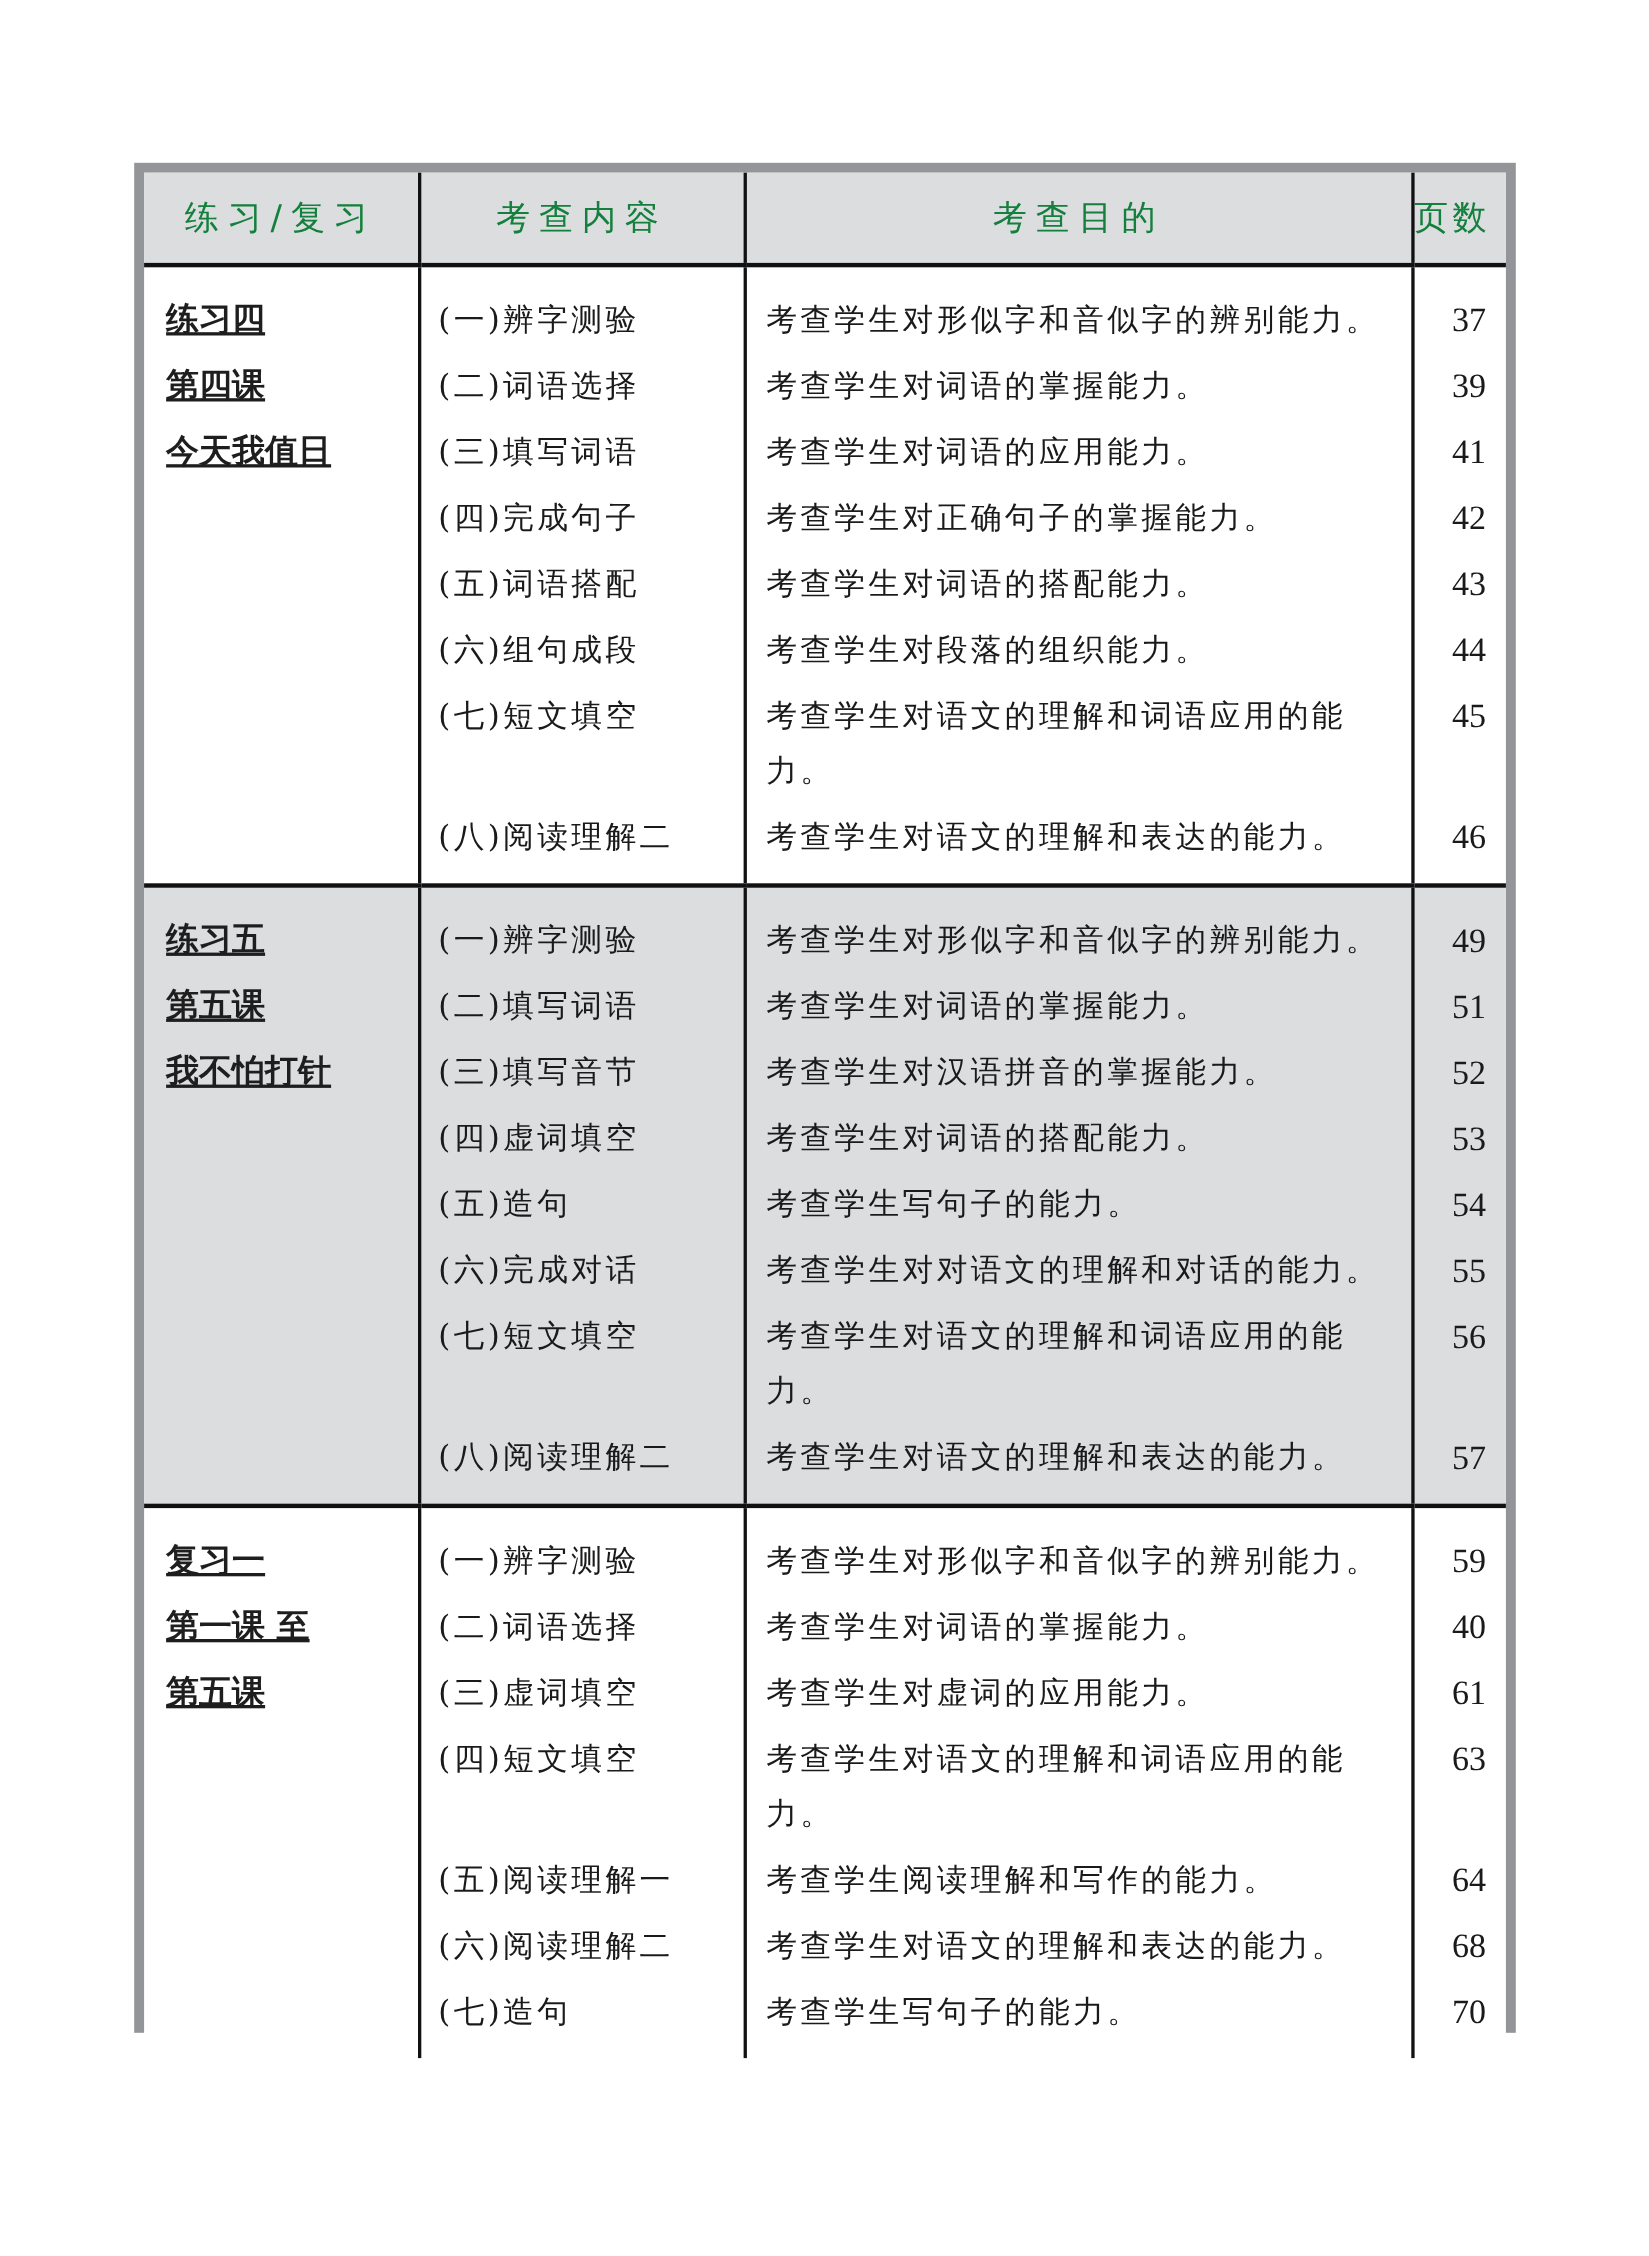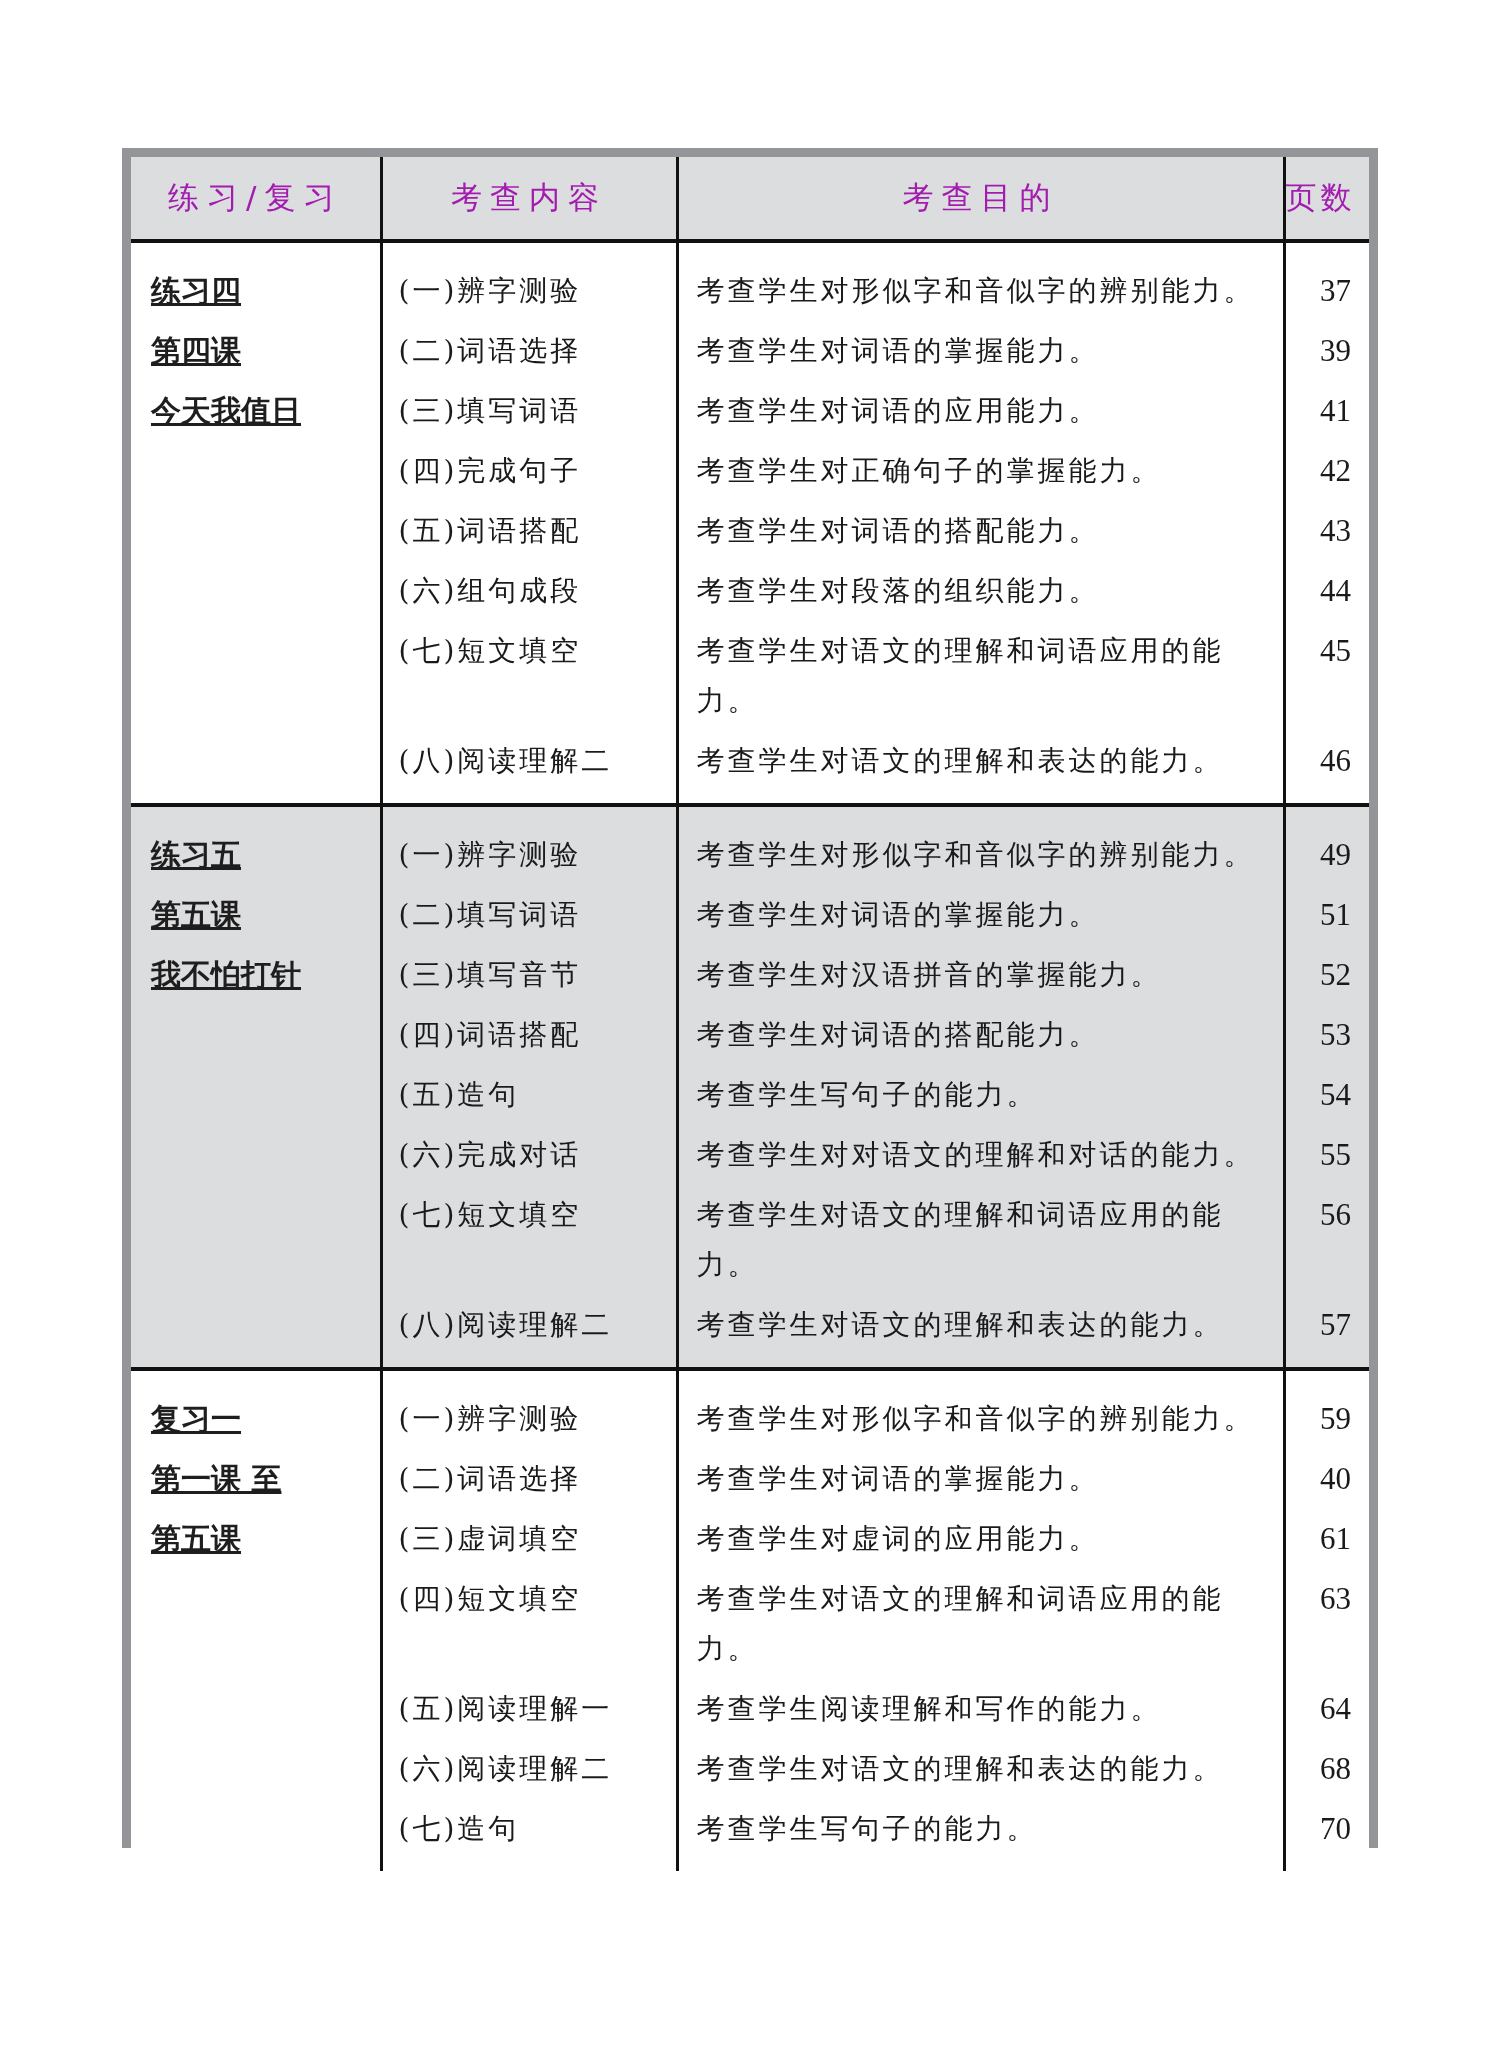--- a/index.html
+++ b/index.html
@@ -12,21 +12,21 @@
     width: 100%; height: 100%; border-collapse: collapse; table-layout: fixed;
     background: #ffffff;
   }
   col.c1 { width: 250px; }
   col.c2 { width: 296px; }
   col.c3 { width: 607px; }
   col.c4 { width: 85px; }
   th {
     background: #dcdddf; height: 80px; font-weight: normal;
     font-family: "DejaVu Sans", "Liberation Sans", sans-serif;
-    font-size: 31px; letter-spacing: 8px; color: #a21caf;
+    font-size: 31px; letter-spacing: 8px; color: #15803d;
     border-left: 3px solid #111; border-bottom: 4px solid #111;
   }
   th:first-child { border-left: none; }
   th.pages { letter-spacing: 4px; text-align: left; padding: 0; }
   tbody.section td {
     vertical-align: top; border-left: 3px solid #111; padding: 0;
   }
   tbody.section td:first-child { border-left: none; }
   tbody.section.shaded td { background: #dcdddf; }
   tbody.section + tbody.section tr:first-child td { border-top: 4px solid #111; }
@@ -120,21 +120,21 @@
               <div>练习五</div>
               <div>第五课</div>
               <div>我不怕打针</div>
             </div>
           </td>
           <td class="c-content">
             <div class="items">
               <div class="item-row">(一)辨字测验</div>
               <div class="item-row">(二)填写词语</div>
               <div class="item-row">(三)填写音节</div>
-              <div class="item-row">(四)词语搭配</div>
+              <div class="item-row">(四)虚词填空</div>
               <div class="item-row">(五)造句</div>
               <div class="item-row">(六)完成对话</div>
               <div class="item-row tall">(七)短文填空</div>
               <div class="item-row">(八)阅读理解二</div>
               <div class="sec-bottom"></div>
             </div>
           </td>
           <td class="c-purpose">
             <div class="items">
               <div class="item-row">考查学生对形似字和音似字的辨别能力。</div>

